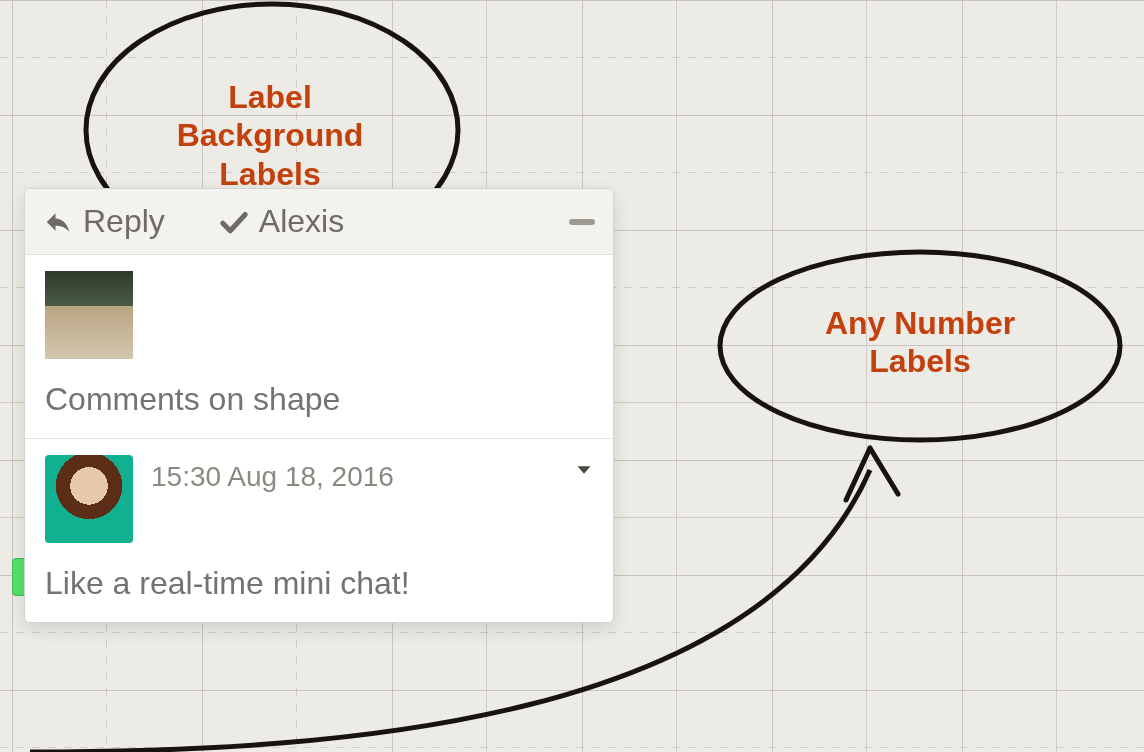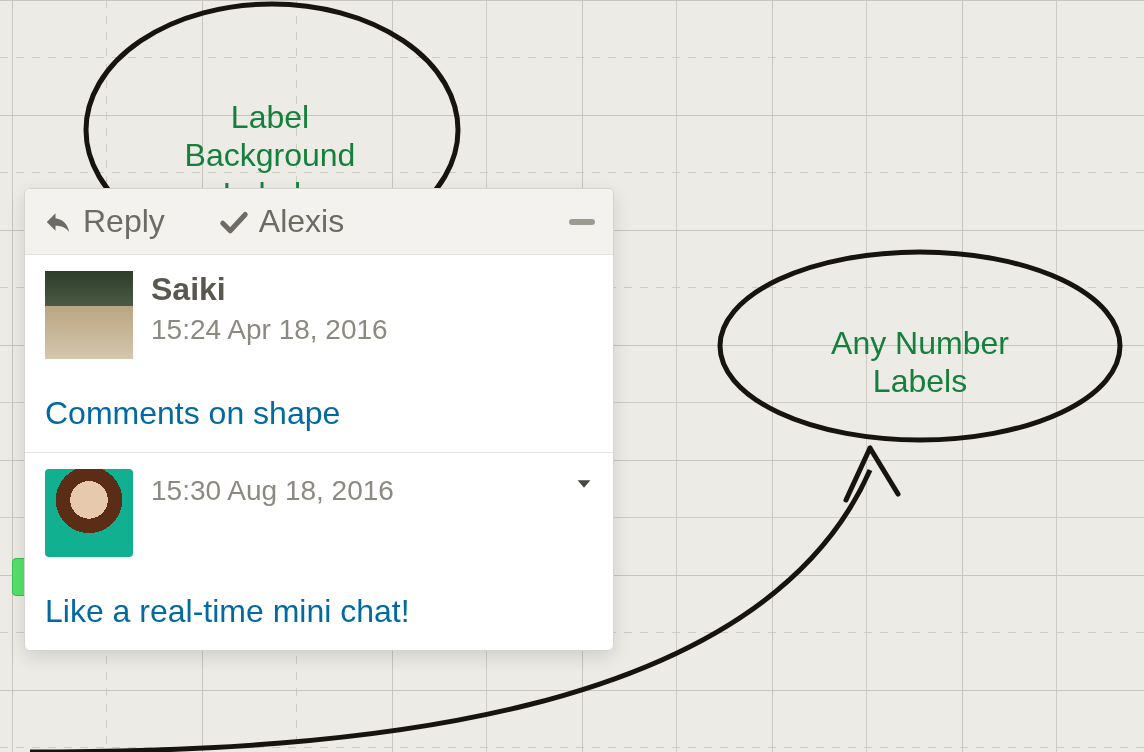--- a/index.html
+++ b/index.html
@@ -37,26 +37,25 @@
   .canvas-svg {
     position: absolute;
     inset: 0;
     width: 1144px;
     height: 752px;
     pointer-events: none;
   }
   .shape-label {
     position: absolute;
     font-size: 32px;
-    font-weight: 400;
-    color: #15803d;
+    font-weight: 700;
+    color: #c2410c;
     text-align: center;
     line-height: 1.2;
     pointer-events: none;
-    margin-top: 20px;
   }
   .label1 { left: 130px; top: 78px; width: 280px; }
   .label2 { left: 780px; top: 304px; width: 280px; }
   .green-tag {
     position: absolute;
     left: 12px;
     top: 558px;
     width: 22px;
     height: 38px;
     background: #54e26a;
@@ -130,22 +129,22 @@
     font-weight: 600;
     color: #5a5750;
   }
   .meta .ts {
     font-size: 28px;
     color: #8c8980;
     margin-top: 6px;
   }
   .comment-text {
     font-size: 32px;
-    color: #0369a1;
-    margin-top: 36px;
+    color: #737373;
+    margin-top: 22px;
   }
   .chevron-down {
     position: absolute;
     right: -2px;
     top: 4px;
     cursor: pointer;
     color: #5a5750;
   }
   .chevron-down svg { width: 22px; height: 22px; }
 </style>
@@ -197,24 +196,20 @@
       </span>
       <span>Alexis</span>
     </div>
     <div class="spacer"></div>
     <div class="minimize-ico"></div>
   </div>
 
   <div class="comment-block">
     <div class="ch-row">
       <div class="avatar saiki"></div>
-      <div class="meta">
-        <div class="name">Saiki</div>
-        <div class="ts">15:24 Apr 18, 2016</div>
-      </div>
     </div>
     <div class="comment-text">Comments on shape</div>
   </div>
 
   <div class="comment-block">
     <div class="ch-row">
       <div class="avatar alexis"></div>
       <div class="meta">
         <div class="ts">15:30 Aug 18, 2016</div>
       </div>

